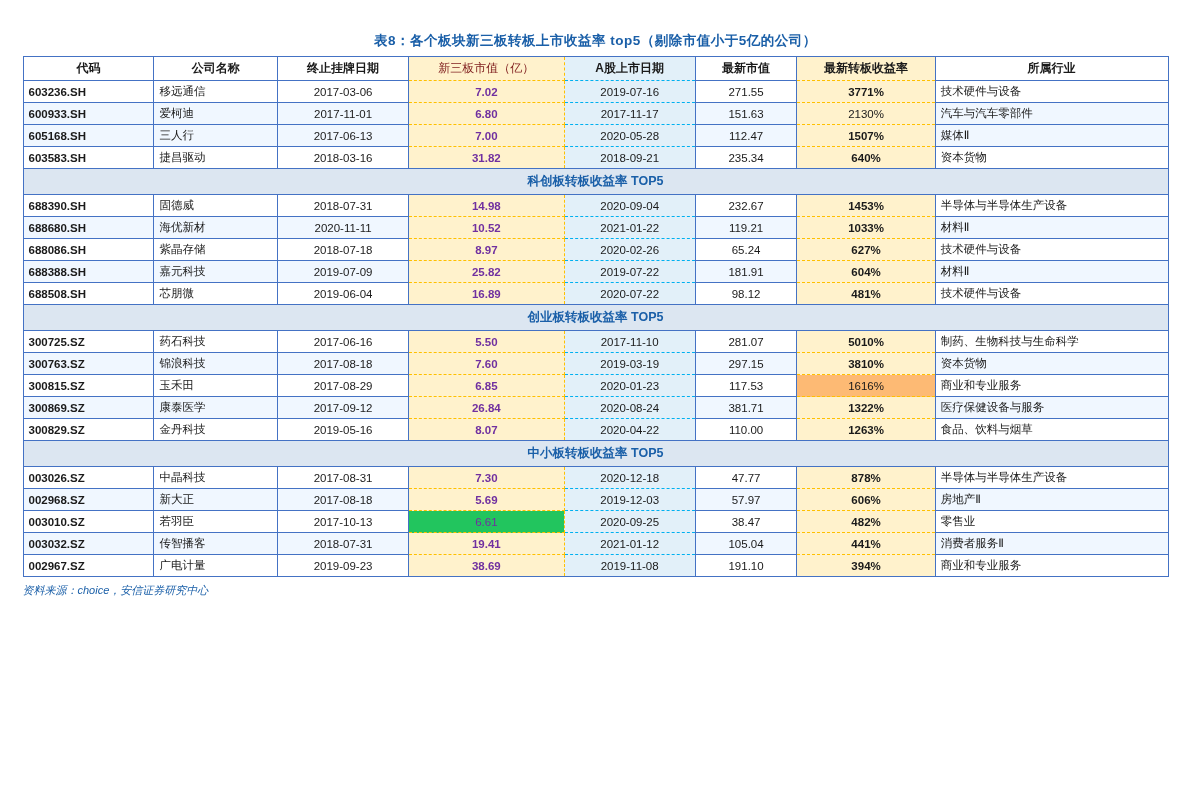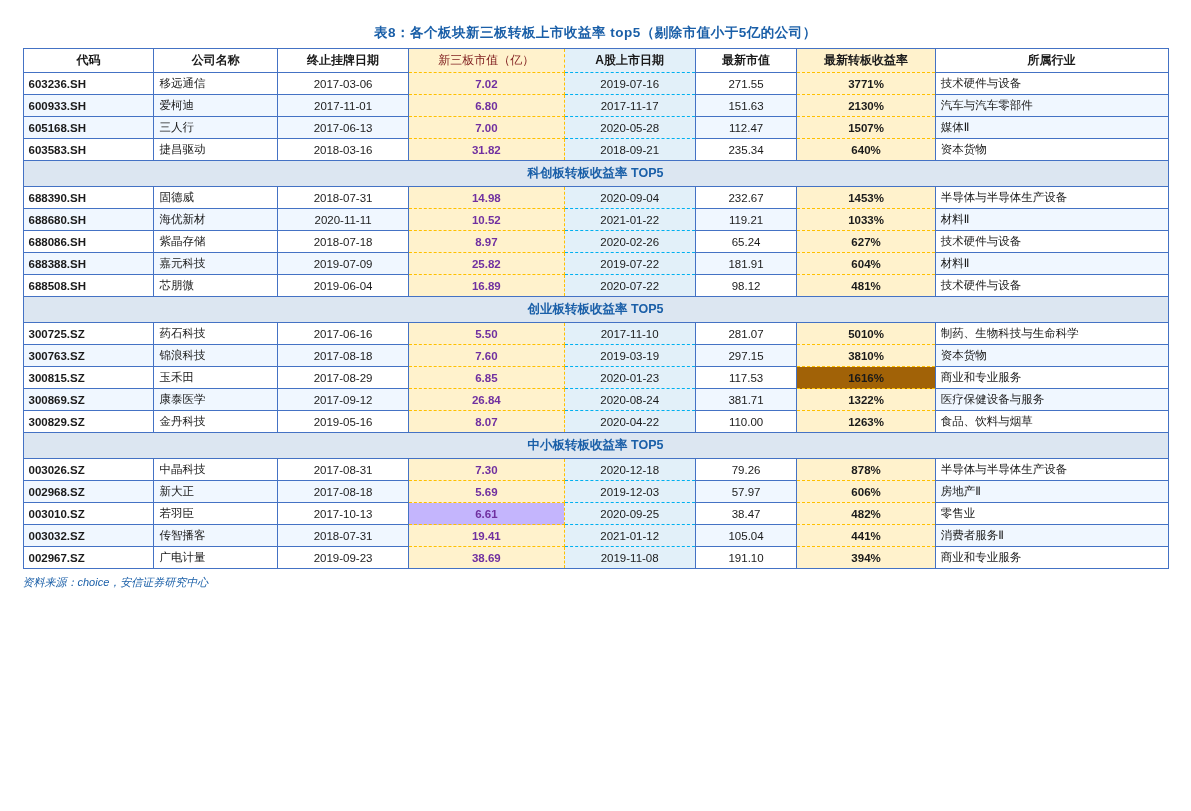--- a/index.html
+++ b/index.html
@@ -6,21 +6,21 @@
     body {
       background: #fff;
       font-family: "SimSun", "宋体", "Microsoft YaHei", sans-serif;
       font-size: 12px;
       padding: 16px;
       width: 1191px;
       min-height: 811px;
     }
     .page-container {
       width: 1146px;
-      margin: 8px auto;
+      margin: 16px auto;
     }
     .table-title {
       color: #1a5fa8;
       font-size: 13.5px;
       font-weight: bold;
       text-align: center;
       margin-bottom: 6px;
       letter-spacing: 0.5px;
     }
     .main-table {
@@ -121,21 +121,21 @@
           <td style="background: rgb(255, 242, 204); border: 1.5px dashed rgb(255, 192, 0); font-weight: bold;">3771%</td>
           <td class="industry-cell">技术硬件与设备</td>
         </tr>
         <tr class="data-row row-alt">
           <td class="code-cell">600933.SH</td>
           <td class="company-cell">爱柯迪</td>
           <td>2017-11-01</td>
           <td style="background: rgb(255, 242, 204); border: 1.5px dashed rgb(255, 192, 0); color: rgb(112, 48, 160); font-weight: bold;">6.80</td>
           <td style="background: rgb(226, 240, 249); border: 1.5px dashed rgb(0, 176, 240);">2017-11-17</td>
           <td>151.63</td>
-          <td style="background: rgb(255, 242, 204); border: 1.5px dashed rgb(255, 192, 0); font-weight: bold;">2130%</td>
+          <td style="background: rgb(255, 242, 204); border: 1.5px dashed rgb(255, 192, 0); font-weight: normal;">2130%</td>
           <td class="industry-cell">汽车与汽车零部件</td>
         </tr>
         <tr class="data-row row-alt">
           <td class="code-cell">605168.SH</td>
           <td class="company-cell">三人行</td>
           <td>2017-06-13</td>
           <td style="background: rgb(255, 242, 204); border: 1.5px dashed rgb(255, 192, 0); color: rgb(112, 48, 160); font-weight: bold;">7.00</td>
           <td style="background: rgb(226, 240, 249); border: 1.5px dashed rgb(0, 176, 240);">2020-05-28</td>
           <td>112.47</td>
           <td style="background: rgb(255, 242, 204); border: 1.5px dashed rgb(255, 192, 0); font-weight: bold;">1507%</td>
@@ -227,21 +227,21 @@
           <td style="background: rgb(255, 242, 204); border: 1.5px dashed rgb(255, 192, 0); font-weight: bold;">3810%</td>
           <td class="industry-cell">资本货物</td>
         </tr>
         <tr class="data-row">
           <td class="code-cell">300815.SZ</td>
           <td class="company-cell">玉禾田</td>
           <td>2017-08-29</td>
           <td style="background: rgb(255, 242, 204); border: 1.5px dashed rgb(255, 192, 0); color: rgb(112, 48, 160); font-weight: bold;">6.85</td>
           <td style="background: rgb(226, 240, 249); border: 1.5px dashed rgb(0, 176, 240);">2020-01-23</td>
           <td>117.53</td>
-          <td style="background: #a16207; border: 1.5px dashed rgb(255, 192, 0); font-weight: bold;">1616%</td>
+          <td style="background: #fdba74; border: 1.5px dashed rgb(255, 192, 0); font-weight: normal;">1616%</td>
           <td class="industry-cell">商业和专业服务</td>
         </tr>
         <tr class="data-row row-alt">
           <td class="code-cell">300869.SZ</td>
           <td class="company-cell">康泰医学</td>
           <td>2017-09-12</td>
           <td style="background: rgb(255, 242, 204); border: 1.5px dashed rgb(255, 192, 0); color: rgb(112, 48, 160); font-weight: bold;">26.84</td>
           <td style="background: rgb(226, 240, 249); border: 1.5px dashed rgb(0, 176, 240);">2020-08-24</td>
           <td>381.71</td>
           <td style="background: rgb(255, 242, 204); border: 1.5px dashed rgb(255, 192, 0); font-weight: bold;">1322%</td>
@@ -259,39 +259,39 @@
         </tr>
         <tr class="section-header">
           <td colspan="8">中小板转板收益率 TOP5</td>
         </tr>
         <tr class="data-row">
           <td class="code-cell">003026.SZ</td>
           <td class="company-cell">中晶科技</td>
           <td>2017-08-31</td>
           <td style="background: rgb(255, 242, 204); border: 1.5px dashed rgb(255, 192, 0); color: rgb(112, 48, 160); font-weight: bold;">7.30</td>
           <td style="background: rgb(226, 240, 249); border: 1.5px dashed rgb(0, 176, 240);">2020-12-18</td>
-          <td>79.26</td>
+          <td>47.77</td>
           <td style="background: rgb(255, 242, 204); border: 1.5px dashed rgb(255, 192, 0); font-weight: bold;">878%</td>
           <td class="industry-cell">半导体与半导体生产设备</td>
         </tr>
         <tr class="data-row row-alt">
           <td class="code-cell">002968.SZ</td>
           <td class="company-cell">新大正</td>
           <td>2017-08-18</td>
           <td style="background: rgb(255, 242, 204); border: 1.5px dashed rgb(255, 192, 0); color: rgb(112, 48, 160); font-weight: bold;">5.69</td>
           <td style="background: rgb(226, 240, 249); border: 1.5px dashed rgb(0, 176, 240);">2019-12-03</td>
           <td>57.97</td>
           <td style="background: rgb(255, 242, 204); border: 1.5px dashed rgb(255, 192, 0); font-weight: bold;">606%</td>
           <td class="industry-cell">房地产Ⅱ</td>
         </tr>
         <tr class="data-row">
           <td class="code-cell">003010.SZ</td>
           <td class="company-cell">若羽臣</td>
           <td>2017-10-13</td>
-          <td style="background: #c4b5fd; border: 1.5px dashed rgb(255, 192, 0); color: rgb(112, 48, 160); font-weight: bold;">6.61</td>
+          <td style="background: #22c55e; border: 1.5px dashed rgb(255, 192, 0); color: rgb(112, 48, 160); font-weight: normal;">6.61</td>
           <td style="background: rgb(226, 240, 249); border: 1.5px dashed rgb(0, 176, 240);">2020-09-25</td>
           <td>38.47</td>
           <td style="background: rgb(255, 242, 204); border: 1.5px dashed rgb(255, 192, 0); font-weight: bold;">482%</td>
           <td class="industry-cell">零售业</td>
         </tr>
         <tr class="data-row row-alt">
           <td class="code-cell">003032.SZ</td>
           <td class="company-cell">传智播客</td>
           <td>2018-07-31</td>
           <td style="background: rgb(255, 242, 204); border: 1.5px dashed rgb(255, 192, 0); color: rgb(112, 48, 160); font-weight: bold;">19.41</td>

